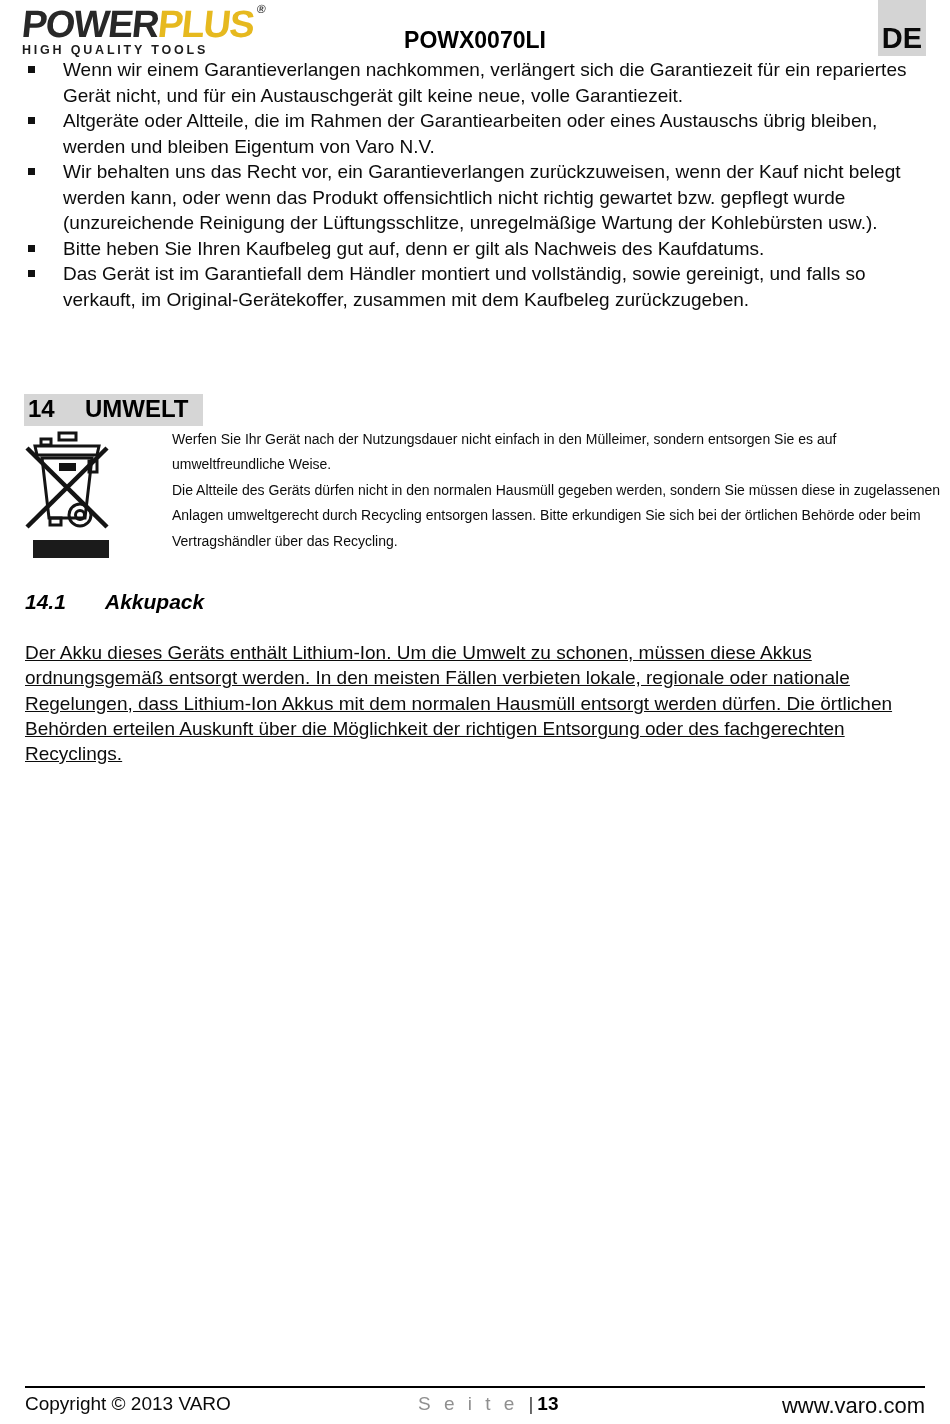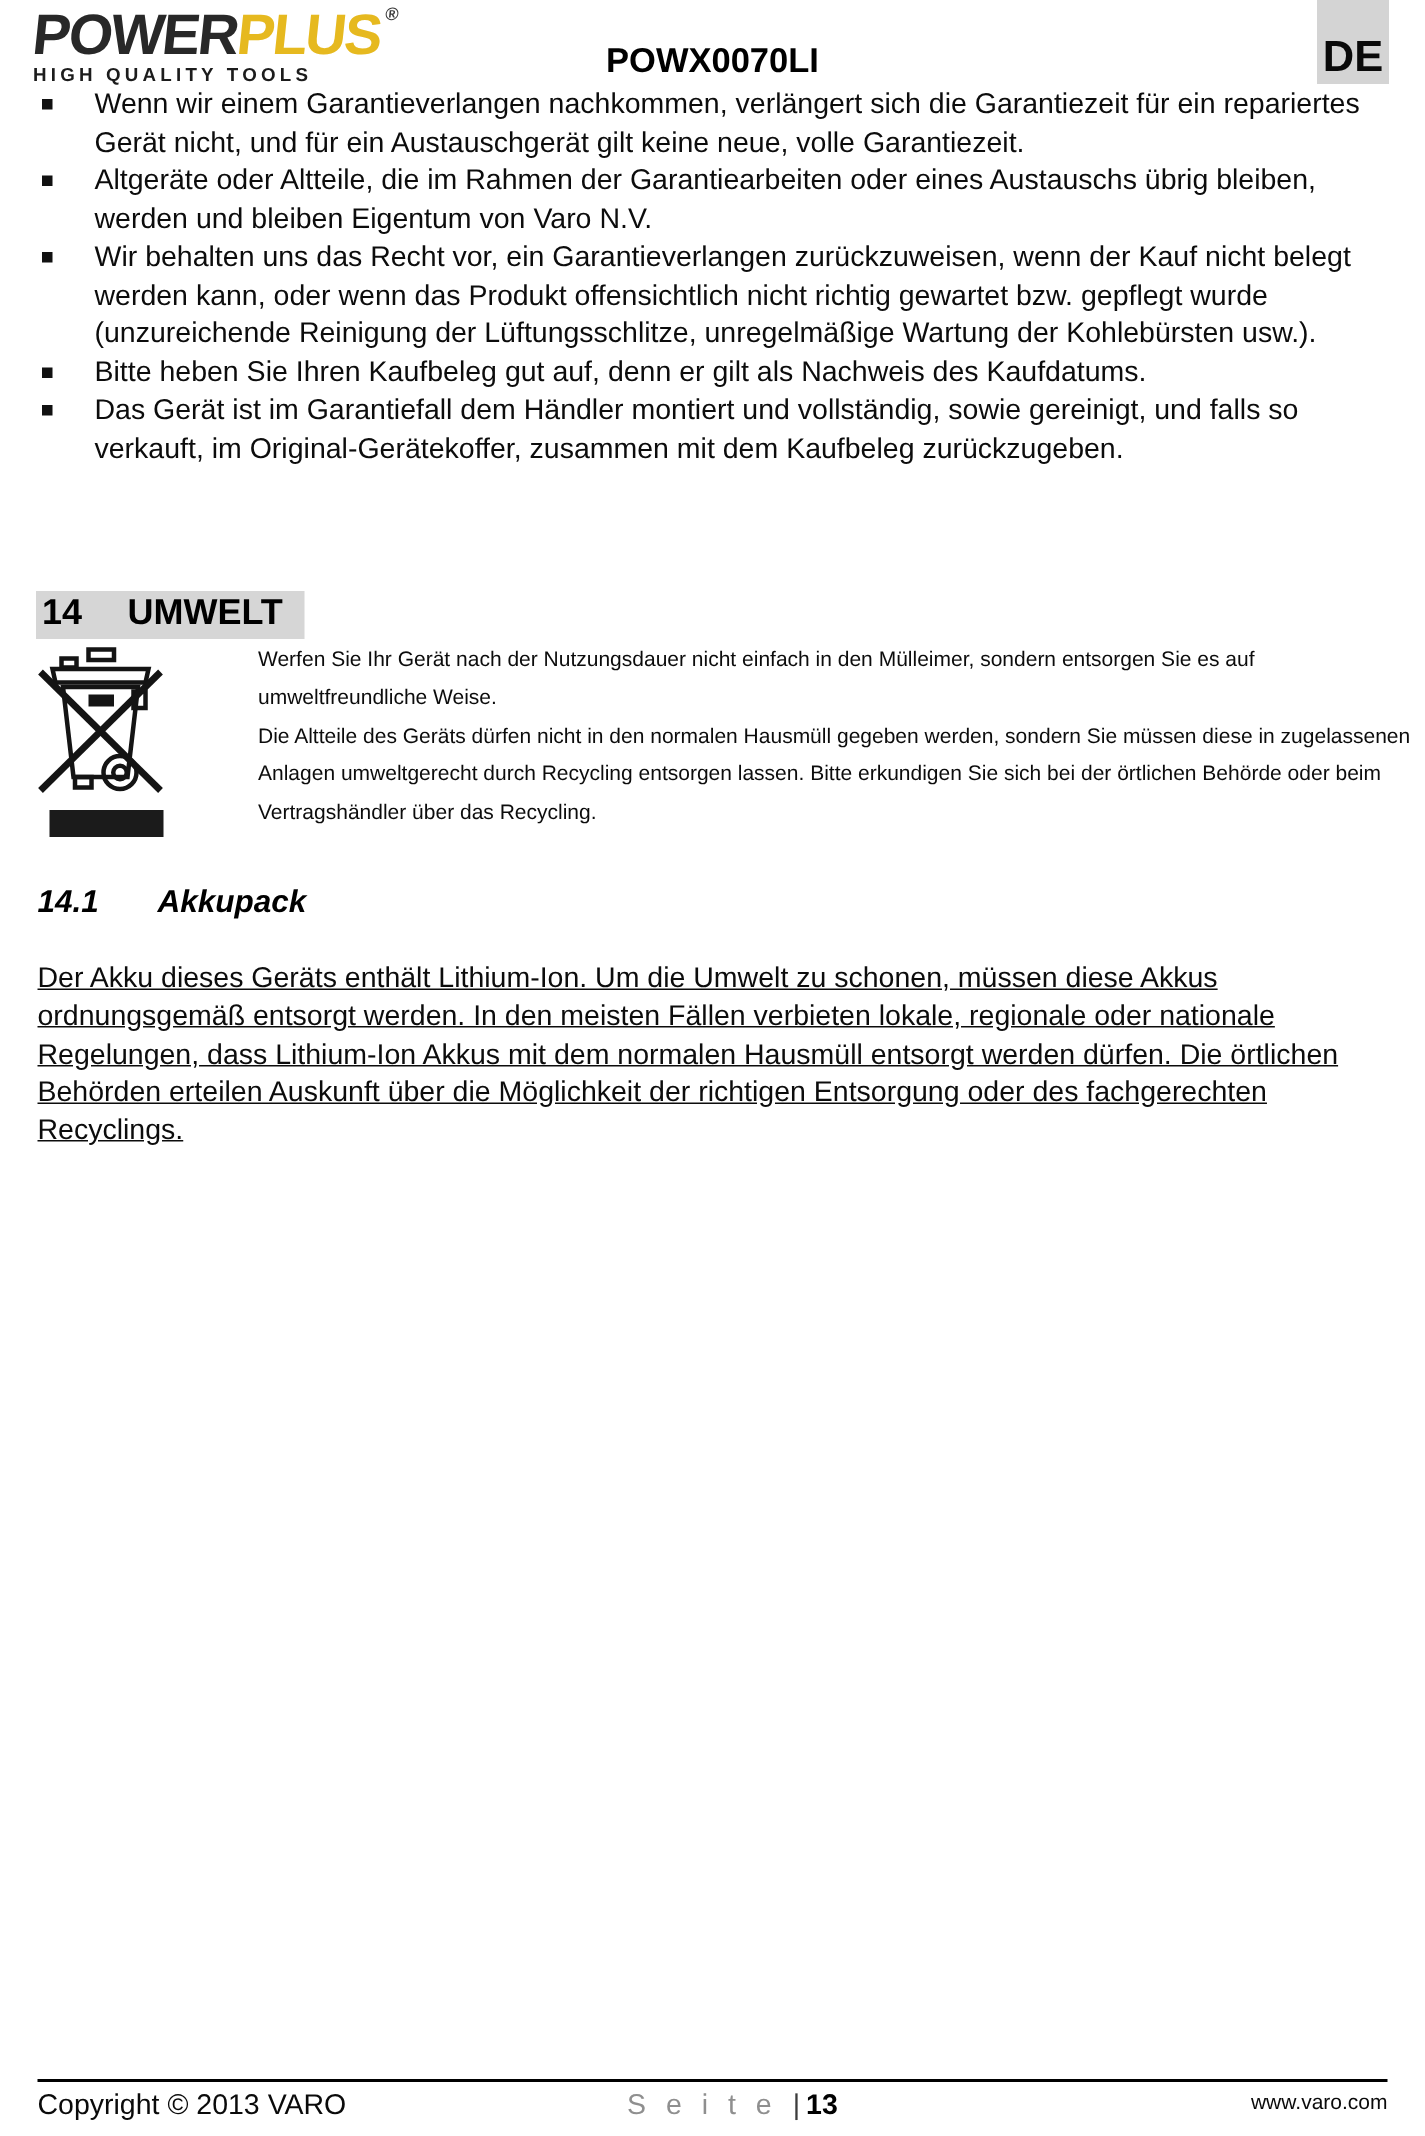--- a/index.html
+++ b/index.html
@@ -77,21 +77,21 @@
     font-size:19px; line-height:25.3px; color:#0c0c0c;text-decoration:underline;
   }
 
   
   .footer-rule { position:absolute; left:25px; right:25px; top:1386px; border-top:2px solid #000; }
   .footer-copyright { position:absolute; left:25px; top:1393px; font-size:19px; color:#0a0a0a; }
   .footer-center { position:absolute; left:418px; top:1393px; font-size:19px; white-space:nowrap; }
   .footer-page-word { color:#8f8f8f; letter-spacing:4px;margin-top:40px; }
   .footer-divider { color:#3c3c3c; margin:0 4px 0 10px; font-weight:normal; }
   .footer-page-number { font-weight:bold; color:#000; }
-  .footer-website { position:absolute; right:25px; top:1393px; font-size:14px; color:#0a0a0a; }
+  .footer-website { position:absolute; right:25px; top:1393px; font-size:22px; color:#0a0a0a; }
 </style>
 </head>
 <body>
 
 <div class="page">
 
   <div class="logo">
     <div class="logo-text"><span class="logo-power">POWER</span><span class="logo-plus">PLUS</span><span class="logo-reg">®</span></div>
     <div class="logo-tagline">HIGH QUALITY TOOLS</div>
   </div>

